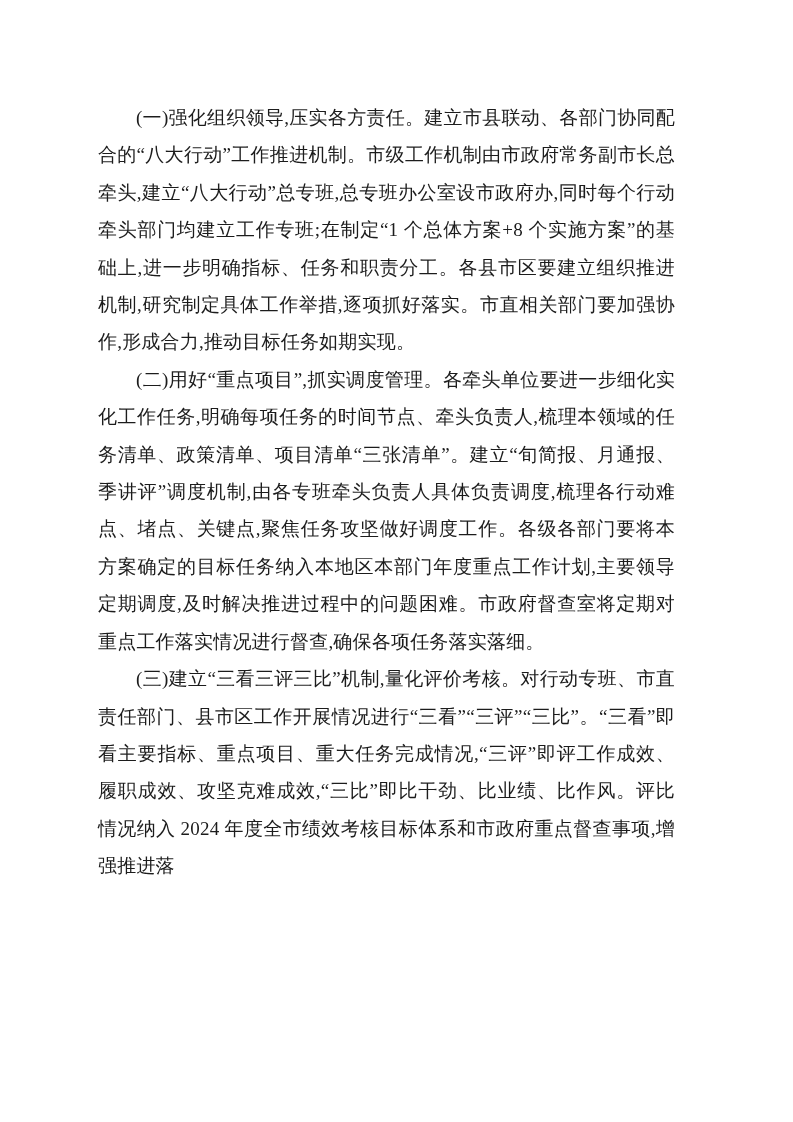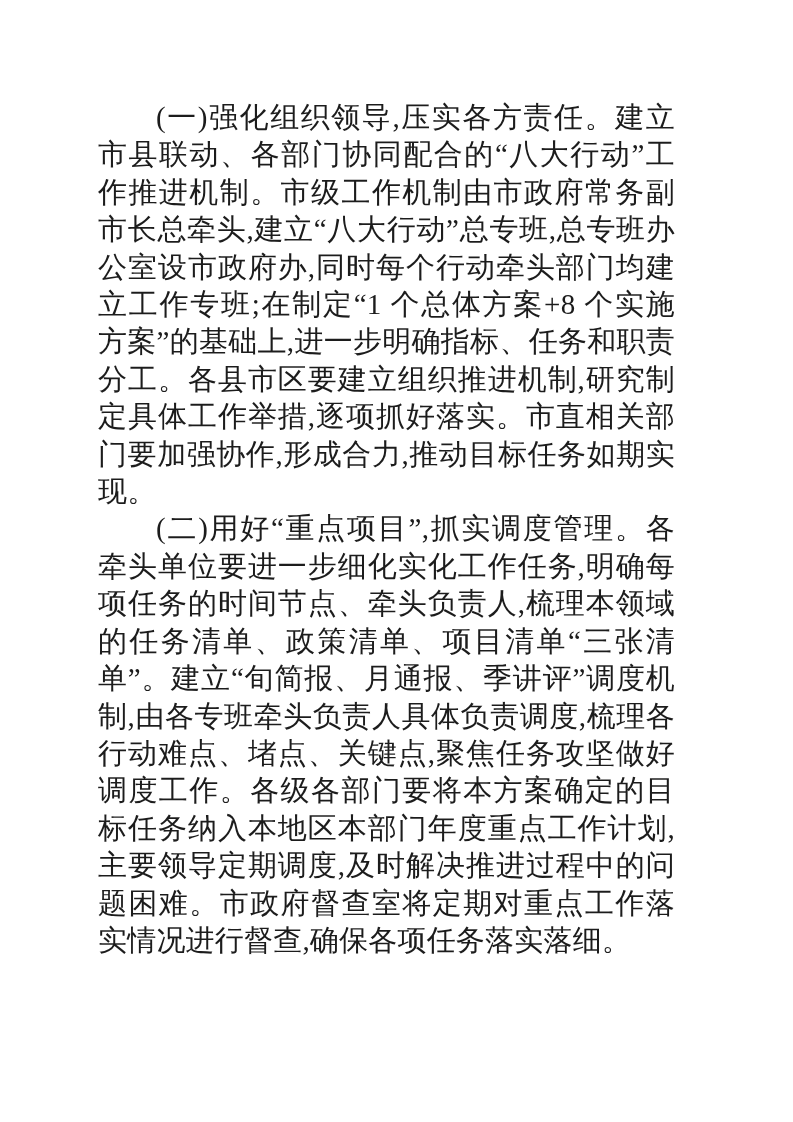--- a/index.html
+++ b/index.html
@@ -11,21 +11,21 @@
     position: relative;
     width: 793px;
     height: 1122px;
     background: #ffffff;
     box-sizing: border-box;
     padding: 99px 118px 0 98px;
     overflow: hidden;
   }
   .doc {
     font-family: "Liberation Serif", "DejaVu Serif", serif;
-    font-size: 29px;
+    font-size: 19px;
     line-height: 37.4px;
     color: #1c1c1c;
   }
   .doc p.para {
     margin: 0;
     text-indent: 2em;
     text-align: justify;
     text-justify: inter-ideograph;
     letter-spacing: 0.2px;
     word-break: break-all;
@@ -38,15 +38,16 @@
 </head>
 <body>
 
 <div class="page">
   <div class="doc">
 
     <p class="para"><span class="lead">(一)强化组织领导,压实各方责任。</span><span>建立市县联动、各部门协同配合的“八大行动”工作推进机制。市级工作机制由市政府常务副市长总牵头,建立“八大行动”总专班,总专班办公室设市政府办,同时每个行动牵头部门均建立工作专班;在制定“1 个总体方案+8 个实施方案”的基础上,进一步明确指标、任务和职责分工。各县市区要建立组织推进机制,研究制定具体工作举措,逐项抓好落实。市直相关部门要加强协作,形成合力,推动目标任务如期实现。</span></p>
 
     <p class="para"><span class="lead">(二)用好“重点项目”,抓实调度管理。</span><span>各牵头单位要进一步细化实化工作任务,明确每项任务的时间节点、牵头负责人,梳理本领域的任务清单、政策清单、项目清单“三张清单”。建立“旬简报、月通报、季讲评”调度机制,由各专班牵头负责人具体负责调度,梳理各行动难点、堵点、关键点,聚焦任务攻坚做好调度工作。各级各部门要将本方案确定的目标任务纳入本地区本部门年度重点工作计划,主要领导定期调度,及时解决推进过程中的问题困难。市政府督查室将定期对重点工作落实情况进行督查,确保各项任务落实落细。</span></p>
 
+    <p class="para"><span class="lead">(三)建立“三看三评三比”机制,量化评价考核。</span><span>对行动专班、市直责任部门、县市区工作开展情况进行“三看”“三评”“三比”。“三看”即看主要指标、重点项目、重大任务完成情况,“三评”即评工作成效、履职成效、攻坚克难成效,“三比”即比干劲、比业绩、比作风。评比情况纳入 2024 年度全市绩效考核目标体系和市政府重点督查事项,增强推进落</span></p>
 
   </div>
 </div>
 
 </body></html>

